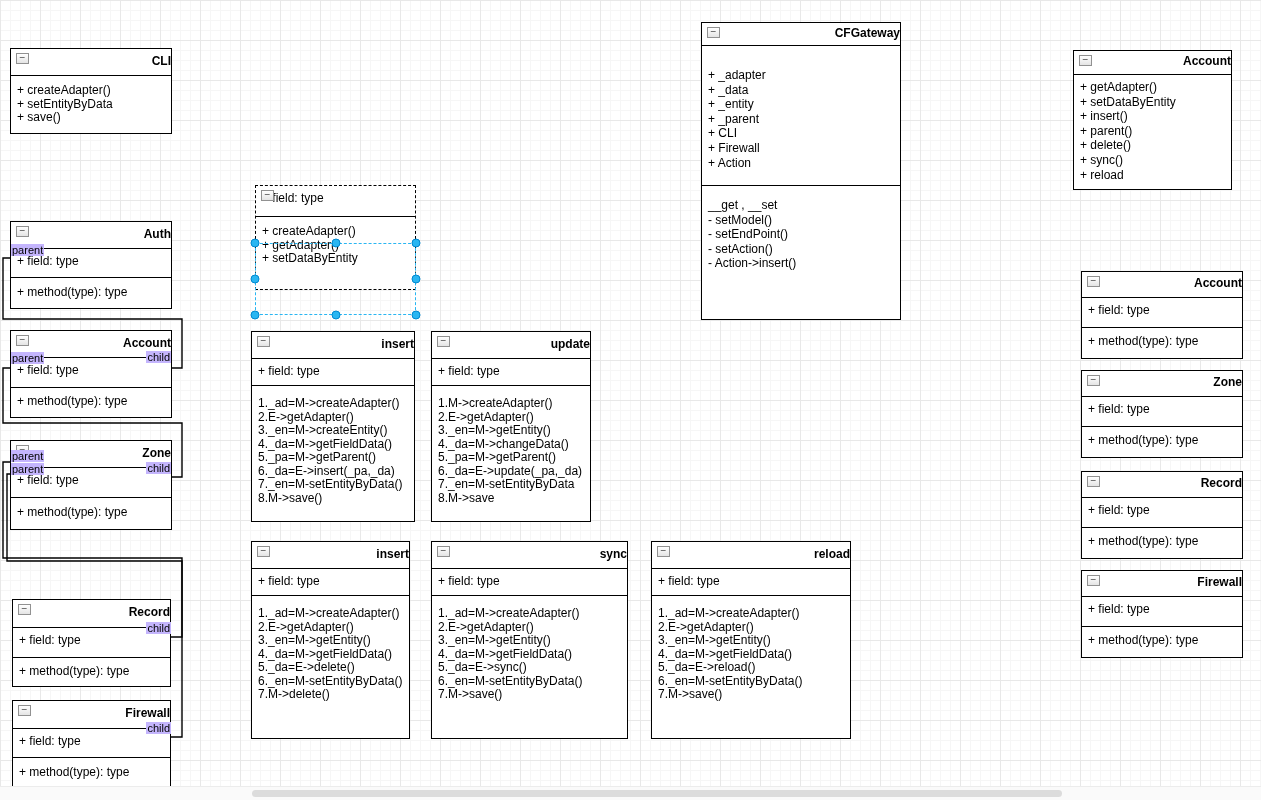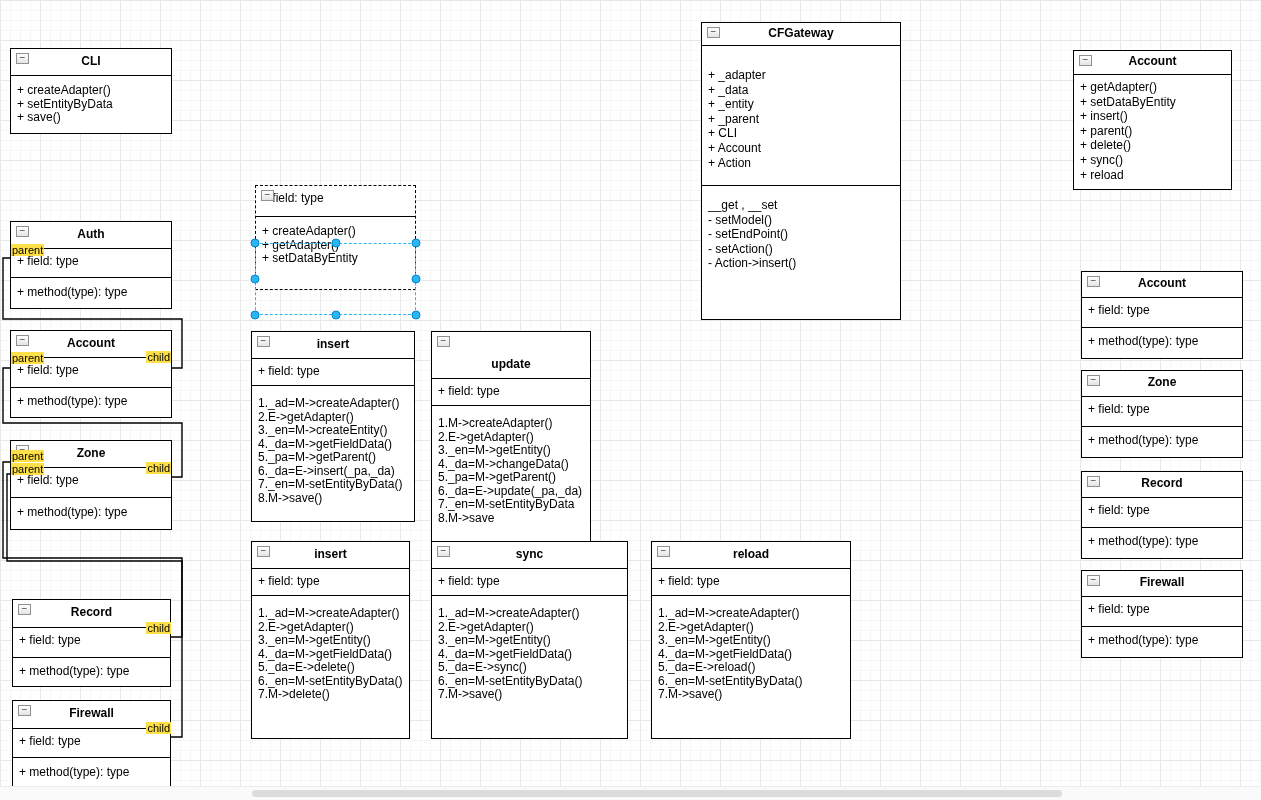--- a/index.html
+++ b/index.html
@@ -16,37 +16,37 @@
   }
   #canvas{position:absolute;left:0;top:0;width:1261px;height:800px;}
   svg.connectors{position:absolute;left:0;top:0;z-index:1;}
   svg.connectors path{stroke:#000;stroke-width:1.4;fill:none;}
   .uml-box{
     position:absolute;background:#fff;border:1.4px solid #000;
     box-sizing:border-box;z-index:2;font-size:12px;
   }
   .uml-box.dashed{border-style:dashed;}
   .uml-title{
-    font-weight:bold;text-align:center;border-bottom:1.4px solid #000;
+    font-weight:bold;text-align:right;border-bottom:1.4px solid #000;
     box-sizing:border-box;overflow:hidden;font-size:12px;
   }
   .uml-comp{
     box-sizing:border-box;overflow:hidden;line-height:13.5px;
     padding-left:6px;padding-right:2px;
   }
   .uml-comp:not(:last-child){border-bottom:1.4px solid #000;}
   .uml-line{white-space:pre;}
   .collapse-icon{
     position:absolute;left:5px;top:4px;width:13px;height:11px;
     border:1px solid #919191;background:linear-gradient(#ffffff,#e4e4e4);
     box-sizing:border-box;font-size:10px;line-height:8px;text-align:center;
     color:#444;z-index:3;
   }
   .edge-label{
-    position:absolute;font-size:11px;line-height:12px;background:#fde047;
+    position:absolute;font-size:11px;line-height:12px;background:#c4b5fd;
     padding:0 1px;z-index:4;white-space:nowrap;
   }
   .sel-rect{
     position:absolute;border:1px dashed #29b6f2;box-sizing:border-box;
     z-index:5;pointer-events:none;
   }
   .sel-handle{
     position:absolute;width:9px;height:9px;border-radius:50%;
     background:#29b6f2;border:1px solid #0088cf;box-sizing:border-box;
     z-index:6;transform:translate(-50%,-50%);
@@ -160,21 +160,21 @@
         <div class="uml-line">3._en=M-&gt;createEntity()</div>
         <div class="uml-line">4._da=M-&gt;getFieldData()</div>
         <div class="uml-line">5._pa=M-&gt;getParent()</div>
         <div class="uml-line">6._da=E-&gt;insert(_pa,_da)</div>
         <div class="uml-line">7._en=M-setEntityByData()</div>
         <div class="uml-line">8.M-&gt;save()</div>
       </div>
     </div>
     <div class="uml-box" style="left: 431px; top: 331px; width: 160px;">
       <span class="collapse-icon">−</span>
-      <div class="uml-title" style="height: 27px; line-height: 24px; margin-top: 20px;">update</div>
+      <div class="uml-title" style="height: 27px; line-height: 24px;">update</div>
       <div class="uml-comp" style="height: 27px; padding-top: 6px;">
         <div class="uml-line">+ field: type</div>
       </div>
       <div class="uml-comp" style="height: 135px; padding-top: 11px;">
         <div class="uml-line">1.M-&gt;createAdapter()</div>
         <div class="uml-line">2.E-&gt;getAdapter()</div>
         <div class="uml-line">3._en=M-&gt;getEntity()</div>
         <div class="uml-line">4._da=M-&gt;changeData()</div>
         <div class="uml-line">5._pa=M-&gt;getParent()</div>
         <div class="uml-line">6._da=E-&gt;update(_pa,_da)</div>
@@ -232,21 +232,21 @@
     </div>
     <div class="uml-box" style="left: 701px; top: 22px; width: 200px;">
       <span class="collapse-icon">−</span>
       <div class="uml-title" style="height: 23px; line-height: 20px;">CFGateway</div>
       <div class="uml-comp" style="height: 140px; padding-top: 22px; line-height: 14.6px;">
         <div class="uml-line">+ _adapter</div>
         <div class="uml-line">+ _data</div>
         <div class="uml-line">+ _entity</div>
         <div class="uml-line">+ _parent</div>
         <div class="uml-line">+ CLI</div>
-        <div class="uml-line">+ Account</div>
+        <div class="uml-line">+ Firewall</div>
         <div class="uml-line">+ Action</div>
       </div>
       <div class="uml-comp" style="height: 133px; padding-top: 12px; line-height: 14.6px;">
         <div class="uml-line">__get , __set</div>
         <div class="uml-line">- setModel()</div>
         <div class="uml-line">- setEndPoint()</div>
         <div class="uml-line">- setAction()</div>
         <div class="uml-line">- Action-&gt;insert()</div>
       </div>
     </div>

